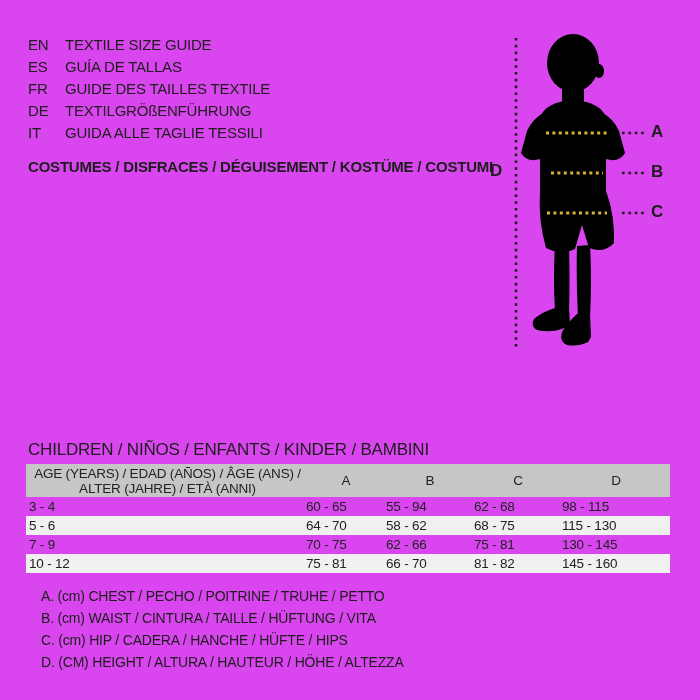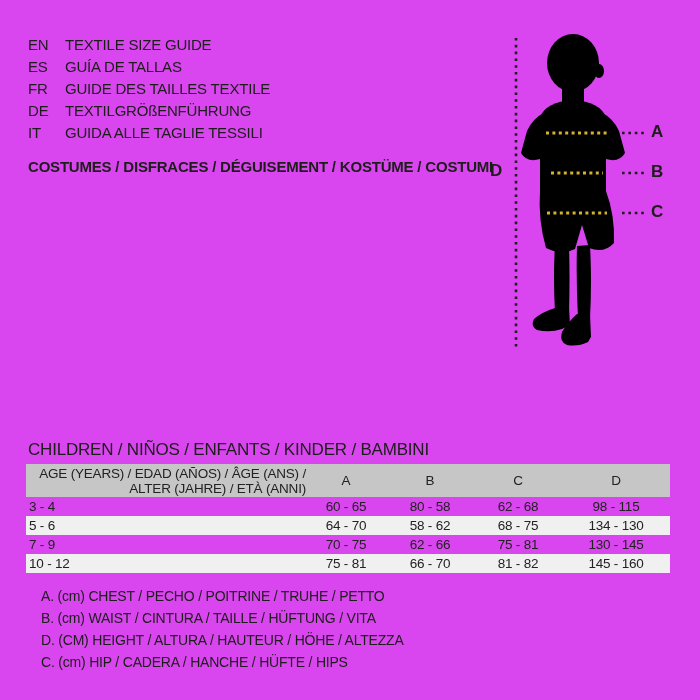--- a/index.html
+++ b/index.html
@@ -26,26 +26,26 @@
   .lbl-a{left:181px;top:107px;}
   .lbl-b{left:181px;top:147px;}
   .lbl-c{left:181px;top:187px;}
   .lbl-d{left:20px;top:146px;}
   
   .section-title{position:absolute;left:28px;top:440px;font-size:17px;letter-spacing:-0.2px;}
   
   .size-table{position:absolute;left:26px;top:464px;width:644px;border-collapse:collapse;table-layout:fixed;}
   .size-table th,.size-table td{padding:0;font-weight:normal;font-size:13.5px;letter-spacing:-0.2px;color:#222;}
   .size-table thead th{background:var(--header-gray);height:33px;vertical-align:middle;}
-  .size-table thead th.age-h{text-align:right;padding-left:3px;}
+  .size-table thead th.age-h{text-align:center;padding-left:3px;}
   .size-table thead th div{line-height:15px;}
   .size-table thead th.col-h{text-align:center;}
   .size-table tbody td{height:19px;}
   .size-table tbody td.age-c{text-align:left;padding-left:3px;}
-  .size-table tbody td.val-c{text-align:center;}
+  .size-table tbody td.val-c{}
   .size-table tbody tr:nth-child(even) td{background:var(--stripe-gray);}
   
   .legend{position:absolute;left:28px;top:585px;}
   .legend-item{height:22px;display:flex;align-items:center;font-size:14px;letter-spacing:-0.2px;margin-left:13px;}
 </style>
 </head>
 <body>
 
 <div class="canvas">
 
@@ -126,30 +126,30 @@
         <th class="col-h">A</th>
         <th class="col-h">B</th>
         <th class="col-h">C</th>
         <th class="col-h">D</th>
       </tr>
     </thead>
     <tbody>
       <tr>
         <td class="age-c">3 - 4</td>
         <td class="val-c">60 - 65</td>
-        <td class="val-c">80 - 58</td>
+        <td class="val-c">55 - 94</td>
         <td class="val-c">62 - 68</td>
         <td class="val-c">98 - 115</td>
       </tr>
       <tr>
         <td class="age-c">5 - 6</td>
         <td class="val-c">64 - 70</td>
         <td class="val-c">58 - 62</td>
         <td class="val-c">68 - 75</td>
-        <td class="val-c">134 - 130</td>
+        <td class="val-c">115 - 130</td>
       </tr>
       <tr>
         <td class="age-c">7 - 9</td>
         <td class="val-c">70 - 75</td>
         <td class="val-c">62 - 66</td>
         <td class="val-c">75 - 81</td>
         <td class="val-c">130 - 145</td>
       </tr>
       <tr>
         <td class="age-c">10 - 12</td>
@@ -157,17 +157,17 @@
         <td class="val-c">66 - 70</td>
         <td class="val-c">81 - 82</td>
         <td class="val-c">145 - 160</td>
       </tr>
     </tbody>
   </table>
 
   <div class="legend">
     <div class="legend-item">A. (cm) CHEST / PECHO / POITRINE / TRUHE / PETTO</div>
     <div class="legend-item">B. (cm) WAIST / CINTURA / TAILLE / HÜFTUNG / VITA</div>
+    <div class="legend-item">C. (cm) HIP / CADERA / HANCHE / HÜFTE / HIPS</div>
     <div class="legend-item">D. (CM) HEIGHT / ALTURA / HAUTEUR / HÖHE / ALTEZZA</div>
-    <div class="legend-item">C. (cm) HIP / CADERA / HANCHE / HÜFTE / HIPS</div>
   </div>
 
 </div>
 
 </body></html>

